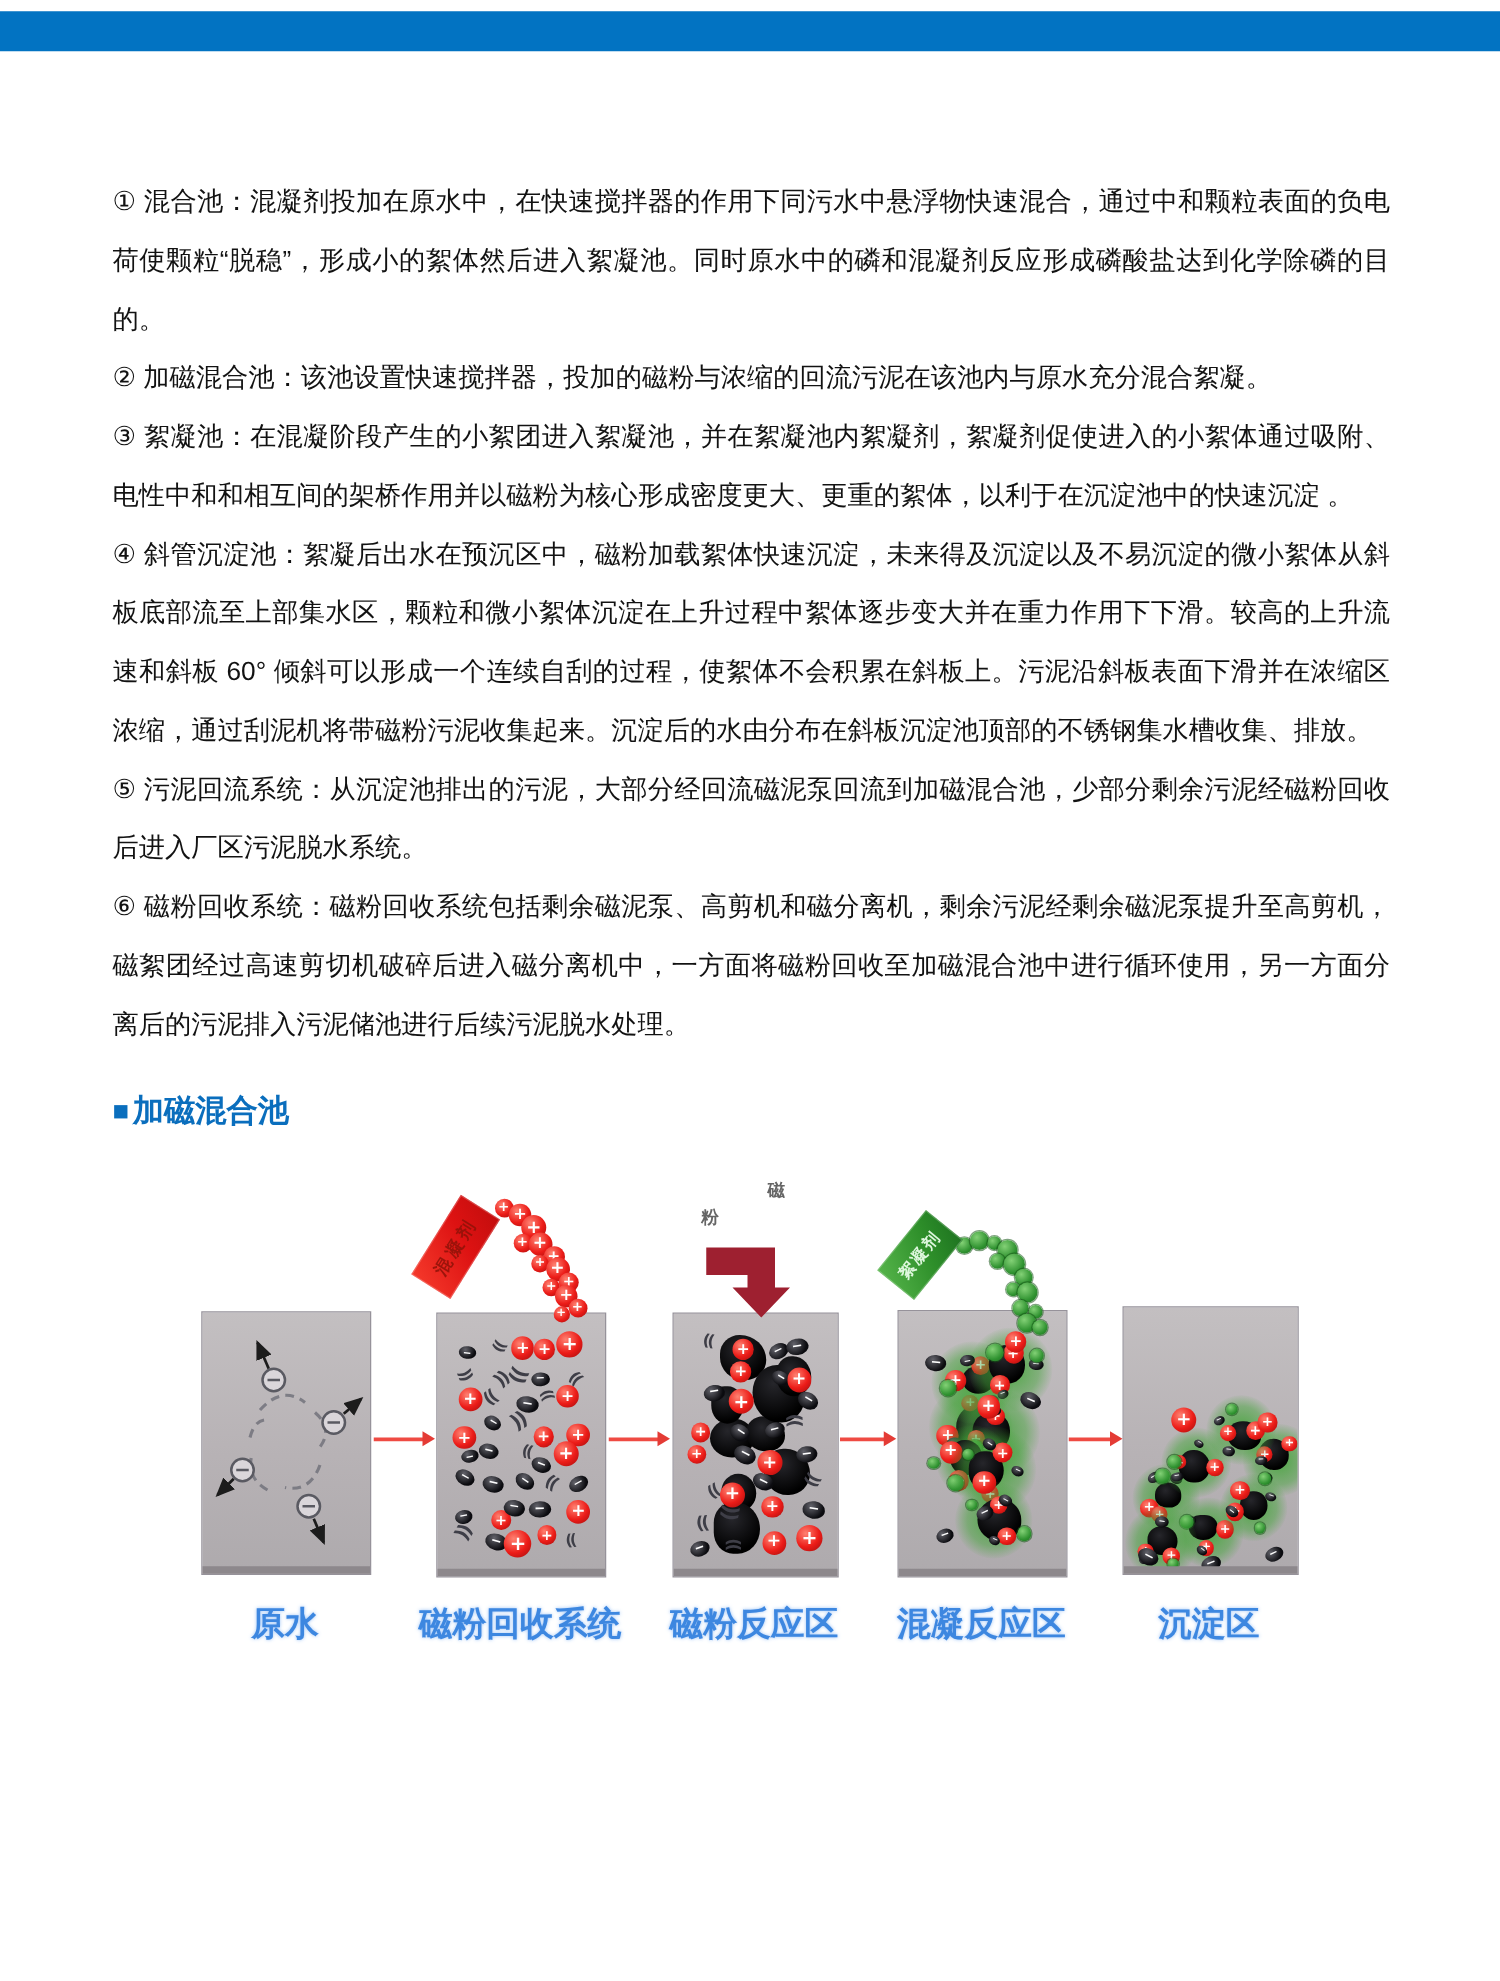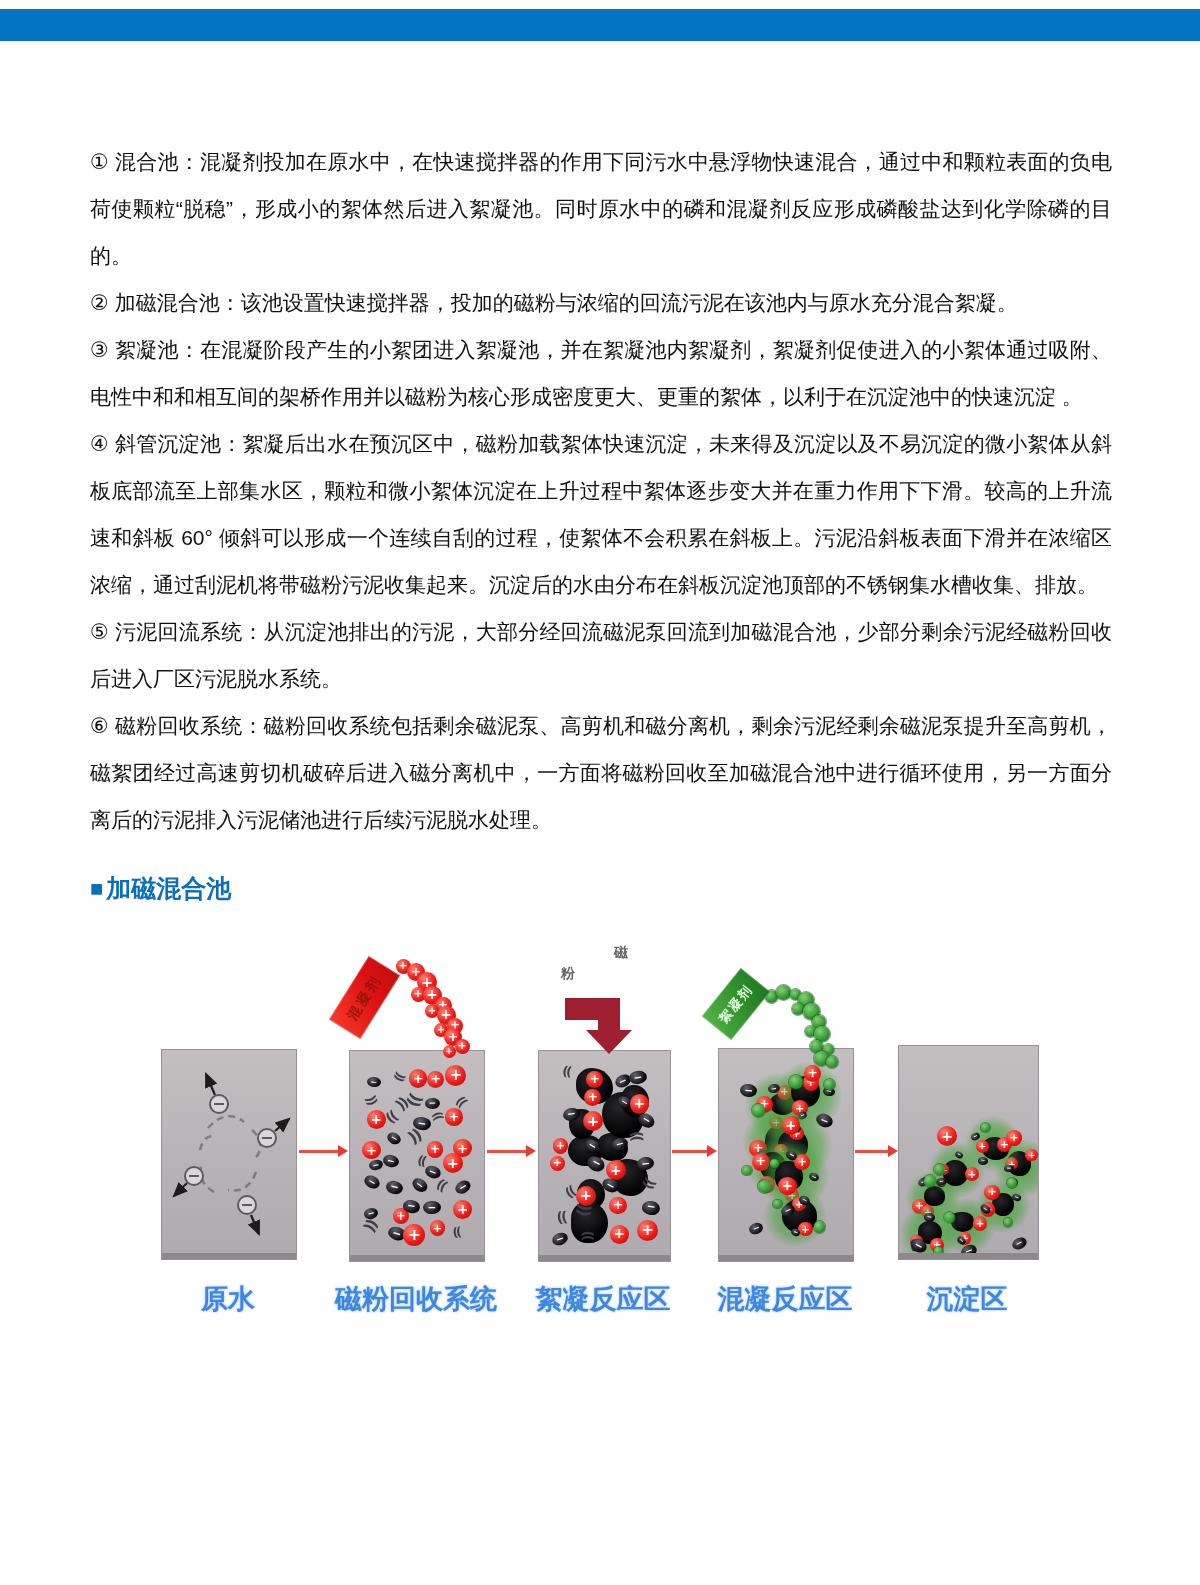--- a/index.html
+++ b/index.html
@@ -383,18 +383,18 @@
     </div>
 
     <svg class="bent-arrow" width="80" height="62" viewBox="0 0 80 62">
       <polygon points="7,2 62,2 62,34 74,34 51,58 28,34 40,34 40,24 7,24" fill="#9e2030"></polygon>
     </svg>
     <span class="powder-char" id="pchar1">磁</span>
     <span class="powder-char" id="pchar2">粉</span>
 
     <div class="plabel" style="left:228px">原水</div>
     <div class="plabel" style="left:416px">磁粉回收系统</div>
-    <div class="plabel" style="left:603px">絮凝反应区</div>
+    <div class="plabel" style="left:603px">磁粉反应区</div>
     <div class="plabel" style="left:785px">混凝反应区</div>
     <div class="plabel" style="left:967px">沉淀区</div>
 
   </div>
 </div>
 
 </body></html>

